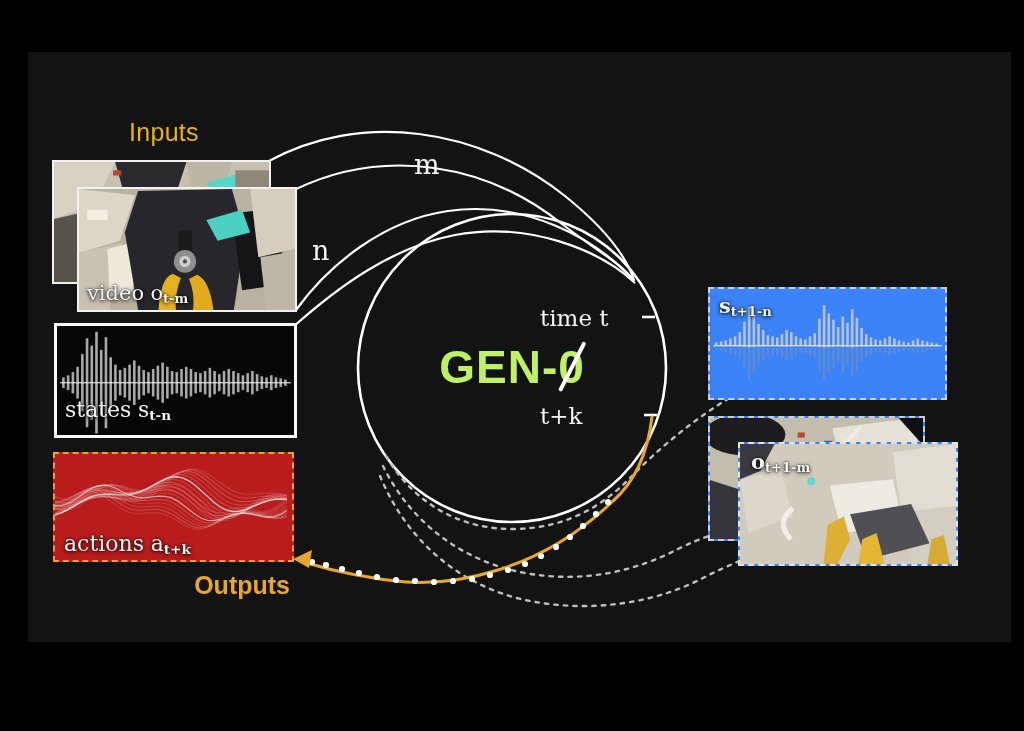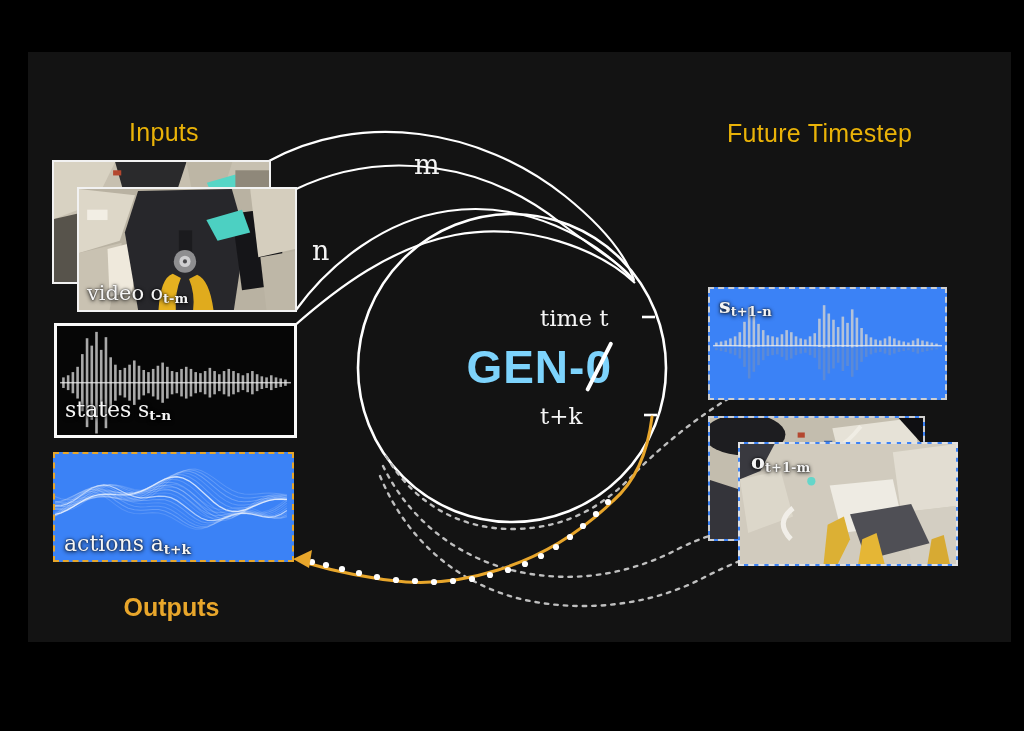--- a/index.html
+++ b/index.html
@@ -2,37 +2,37 @@
 <html><head>
 <meta charset="utf-8">
 <style>
   html,body{margin:0;padding:0;background:#000;}
   .stage{position:relative;width:1024px;height:731px;background:#000;overflow:hidden;
          font-family:"Liberation Sans",sans-serif;}
   .panel{position:absolute;left:28px;top:52px;width:983px;height:590px;background:#131313;z-index:0;}
   svg.overlay{position:absolute;left:0;top:0;width:1024px;height:731px;z-index:1;pointer-events:none;}
 
   .h{position:absolute;color:#eab308;font-size:25px;font-weight:500;letter-spacing:.3px;z-index:2;}
-  .outputs{position:absolute;left:53px;top:571px;width:237px;text-align:center;
-           font-size:25px;font-weight:600;color:#E8A62B;z-index:2;margin-top:22px;}
+  .outputs{position:absolute;left:53px;top:571px;width:237px;text-align:right;
+           font-size:25px;font-weight:600;color:#E8A62B;z-index:2;}
   .serif{font-family:"DejaVu Serif","Liberation Serif",serif;color:#f5f5f5;}
   .mn{position:absolute;font-size:27px;z-index:2;}
   .ticklabel{position:absolute;width:99px;font-size:23px;z-index:2;}
 
-  .gen0{position:absolute;left:412px;top:340px;width:200px;text-align:right;
-        font-size:46px;font-weight:600;color:#7dd3fc;letter-spacing:1px;z-index:2;}
+  .gen0{position:absolute;left:412px;top:340px;width:200px;text-align:center;
+        font-size:46px;font-weight:600;color:#bef264;letter-spacing:1px;z-index:2;}
   .zero{position:relative;display:inline-block;}
   .zero::after{content:"";position:absolute;left:50%;top:-1%;width:3.5px;height:102%;
         background:#fff;transform:translateX(-50%) rotate(27deg);border-radius:2px;}
 
   .box{position:absolute;overflow:hidden;}
   .solidframe{border:2px solid #f2f2f2;background:#404040;}
   .thickframe{border:3px solid #fafafa;background:#060606;}
   .dashg{border:2px dashed #cfcfcf;background:#3b82f6;}
-  .dasho{border:2px dashed #E7A62A;background:#3b82f6;}
+  .dasho{border:2px dashed #E7A62A;background:#b91c1c;}
   .box svg.art{position:absolute;left:0;top:0;width:100%;height:100%;display:block;}
 
   .boxlabel{position:absolute;font-size:21px;z-index:3;line-height:1.05;
             text-shadow:0 1px 4px rgba(0,0,0,.95),0 0 2px rgba(0,0,0,.8);}
   .bold{font-weight:700;}
   .var{margin-left:.3em;}
   .sub{font-size:.62em;vertical-align:-.22em;}
 </style>
 </head>
 <body>
@@ -76,21 +76,20 @@
         <circle cx="377" cy="577" r="3.1"></circle>
       <circle cx="359" cy="573" r="3.1"></circle>
         <circle cx="342" cy="569" r="3.1"></circle>
         <circle cx="326" cy="565" r="3.1"></circle>
       <circle cx="312" cy="562" r="3.1"></circle>
     </g>
     <polygon points="293,559 312,550 309,568" fill="#E8A62B"></polygon>
   </svg>
 
   <div class="h" style="left:129px;top:118px;">Inputs</div>
-  <div class="h" style="left:727px;top:119px;">Future Timestep</div>
   <div class="outputs">Outputs</div>
 
   <div class="gen0"><span>GEN-</span><span class="zero">0</span></div>
 
   <div class="ticklabel serif" style="left:540px;top:305px;">time t</div>
   <div class="ticklabel serif" style="left:540px;top:403px;">t+k</div>
 
   <div class="mn serif" style="left:414px;top:149px;">m</div>
   <div class="mn serif" style="left:312px;top:235px;">n</div>
 

